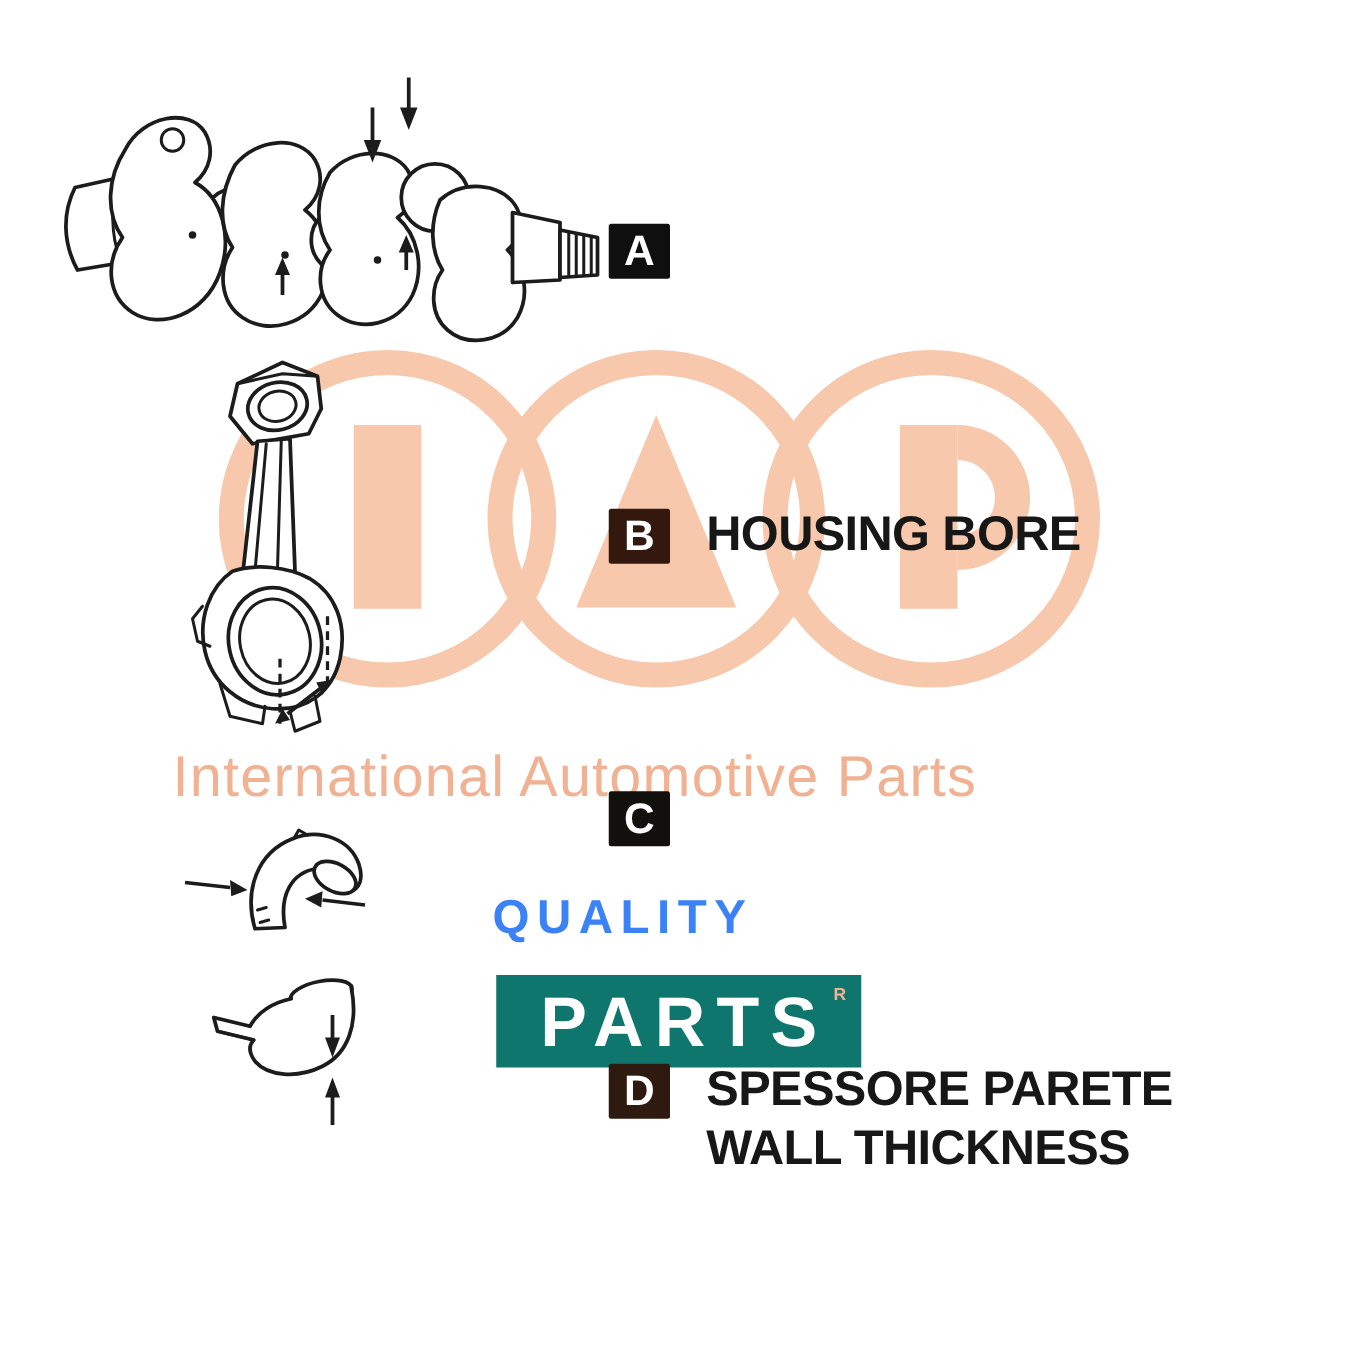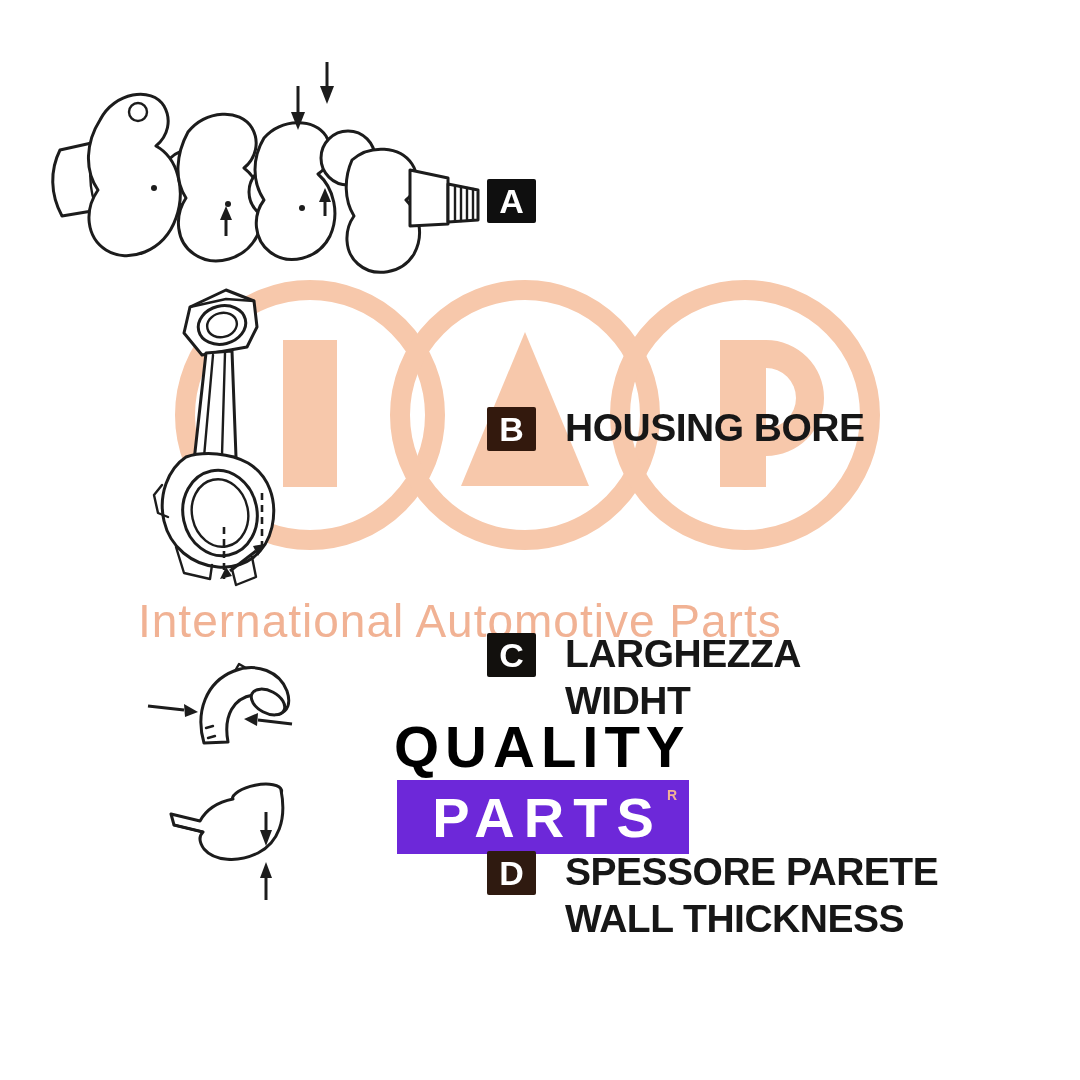--- a/index.html
+++ b/index.html
@@ -8,25 +8,25 @@
     overflow:hidden; font-family:"Liberation Sans", sans-serif;
   }
   
   .wm { position:absolute; z-index:1; }
   .wm-logo { left:175px; top:280px; width:705px; height:275px; }
   .wm-tagline {
     left:138px; top:594px; font-size:46px; font-weight:400; letter-spacing:1px;
     color:#f1b294; white-space:nowrap;
   }
   .wm-quality {
-    left:394px; top:713px; font-size:58px; font-weight:700; letter-spacing:6px;
-    color:#000000; white-space:nowrap;
+    left:394px; top:713px; font-size:38px; font-weight:700; letter-spacing:6px;
+    color:#3b82f6; white-space:nowrap;
   }
   .wm-parts-box {
-    left:397px; top:780px; width:292px; height:74px; background:#6d28d9;
+    left:397px; top:780px; width:292px; height:74px; background:#0f766e;
     display:flex; align-items:center; justify-content:center;
   }
   .wm-parts-text {
     color:#ffffff; font-size:56px; font-weight:700; letter-spacing:9px;
     padding-left:9px; 
     white-space:nowrap;
   }
   .wm-reg {
     position:absolute; top:7px; right:12px; font-size:14px; font-weight:700;
     color:#f1b294;
@@ -201,24 +201,20 @@
 
   <div class="legend-row row-b">
     <div class="badge badge-b">B</div>
     <div class="legend-text">
       <div>HOUSING BORE</div>
     </div>
   </div>
 
   <div class="legend-row row-c">
     <div class="badge badge-c">C</div>
-    <div class="legend-text">
-      <div>LARGHEZZA</div>
-      <div>WIDHT</div>
-    </div>
   </div>
 
   <div class="legend-row row-d">
     <div class="badge badge-d">D</div>
     <div class="legend-text">
       <div>SPESSORE PARETE</div>
       <div>WALL THICKNESS</div>
     </div>
   </div>
 

